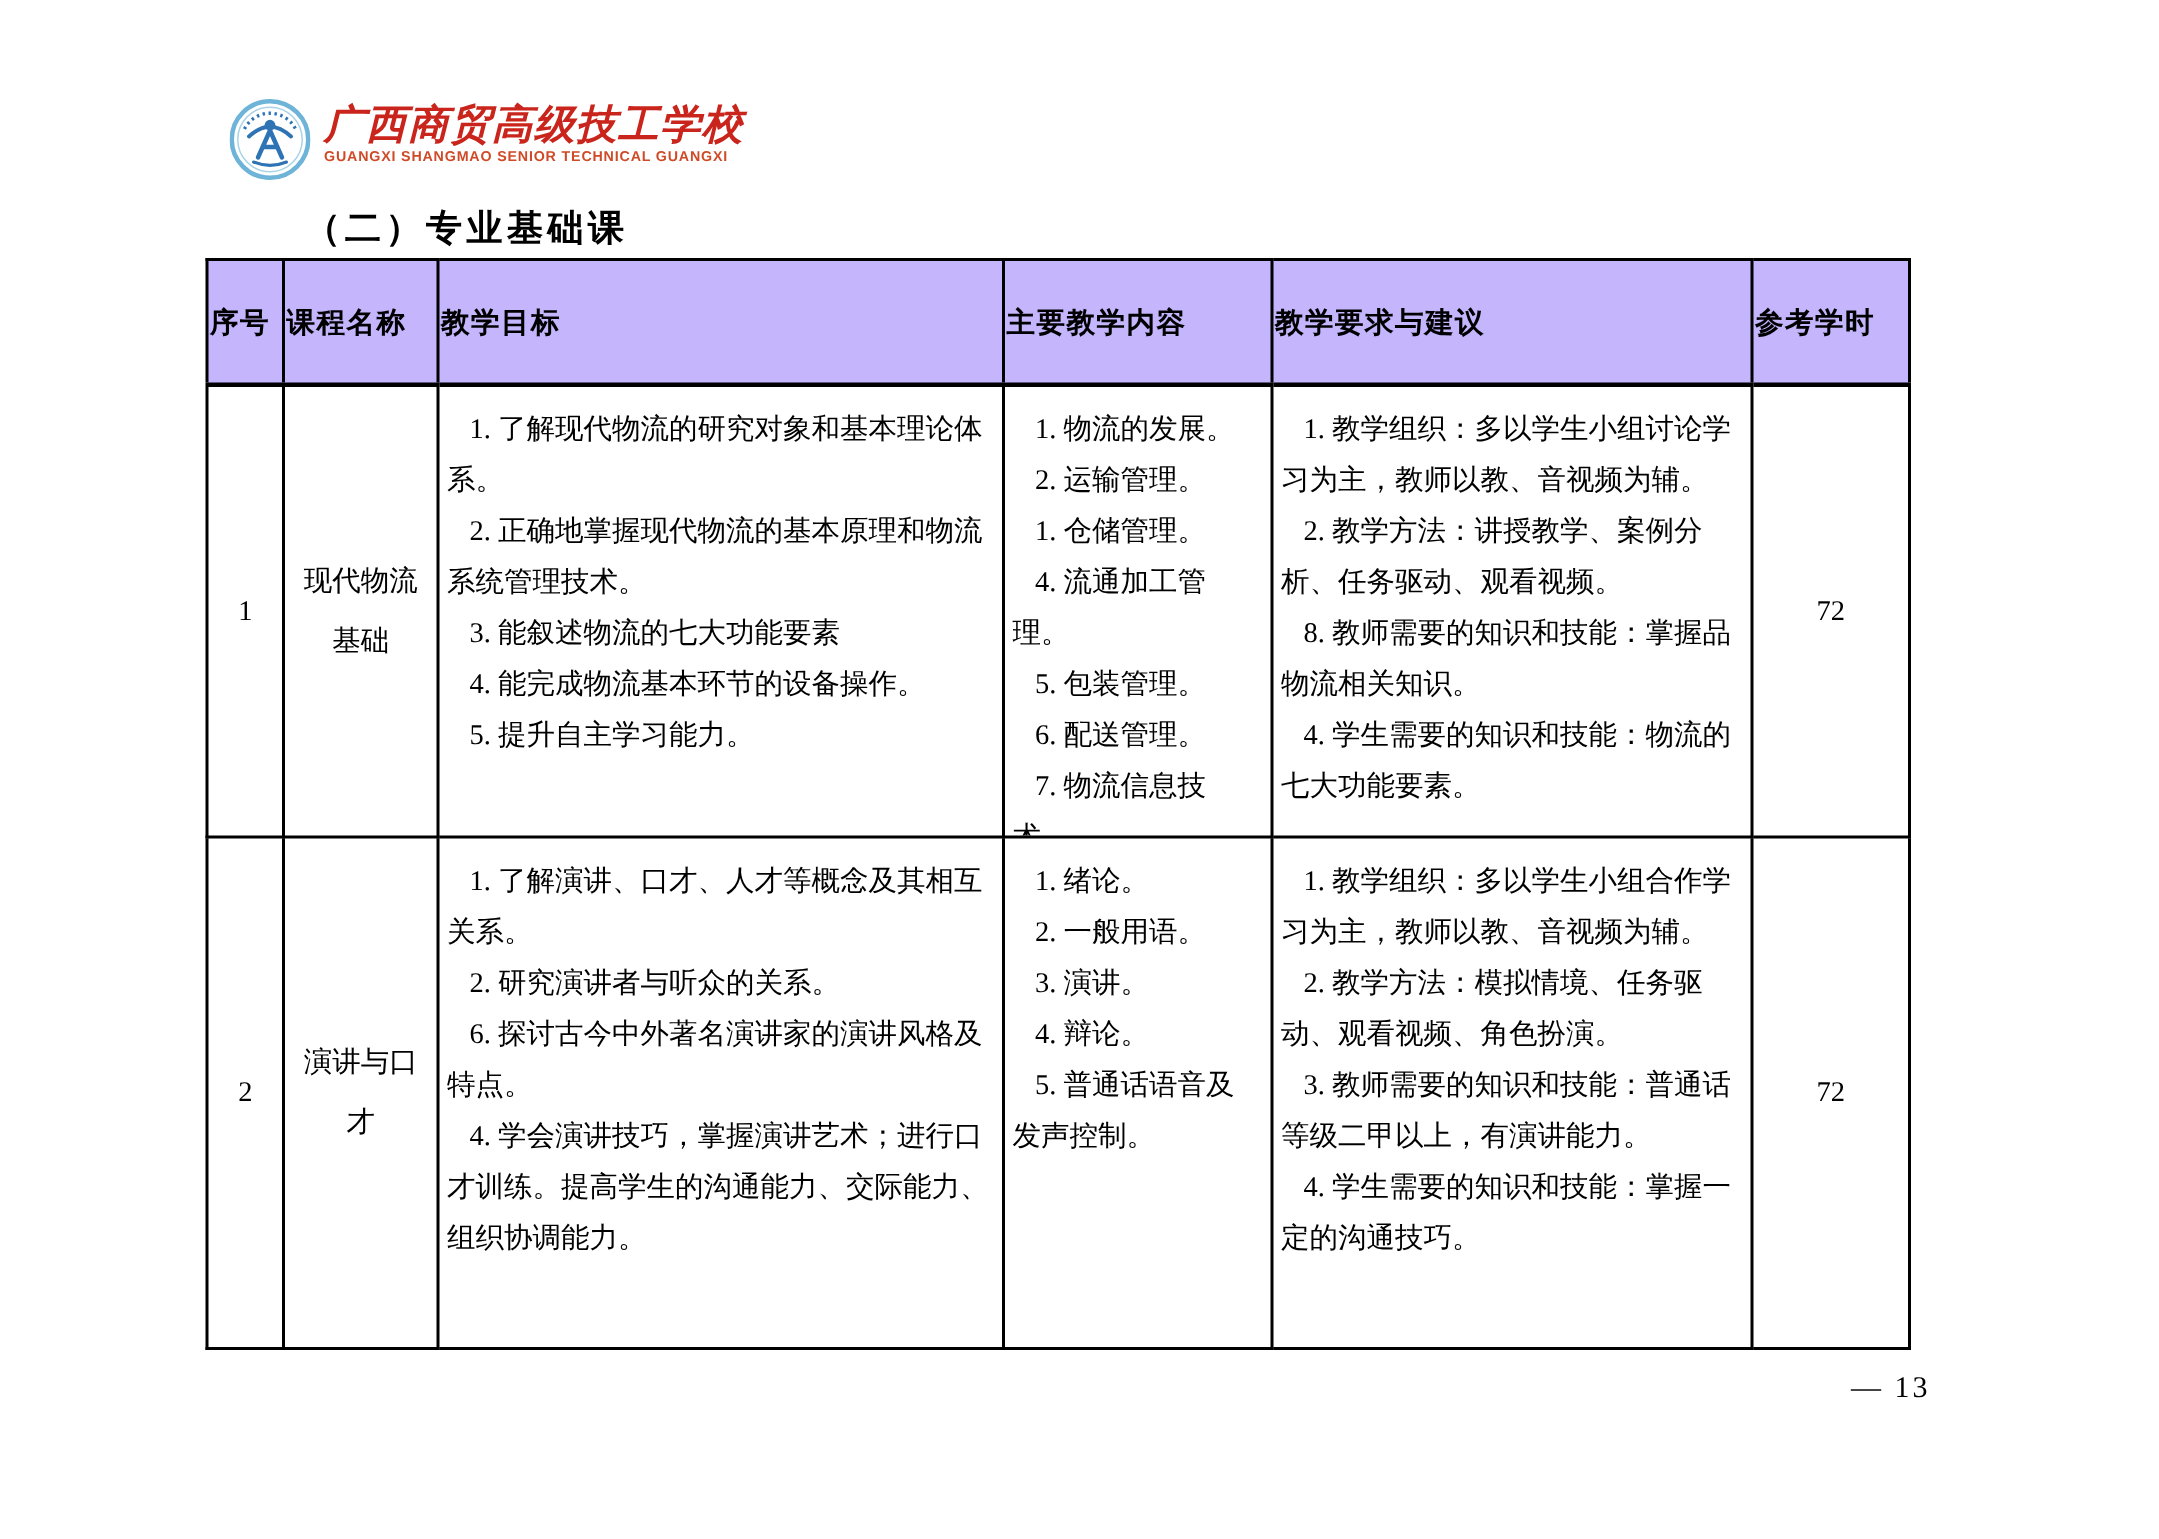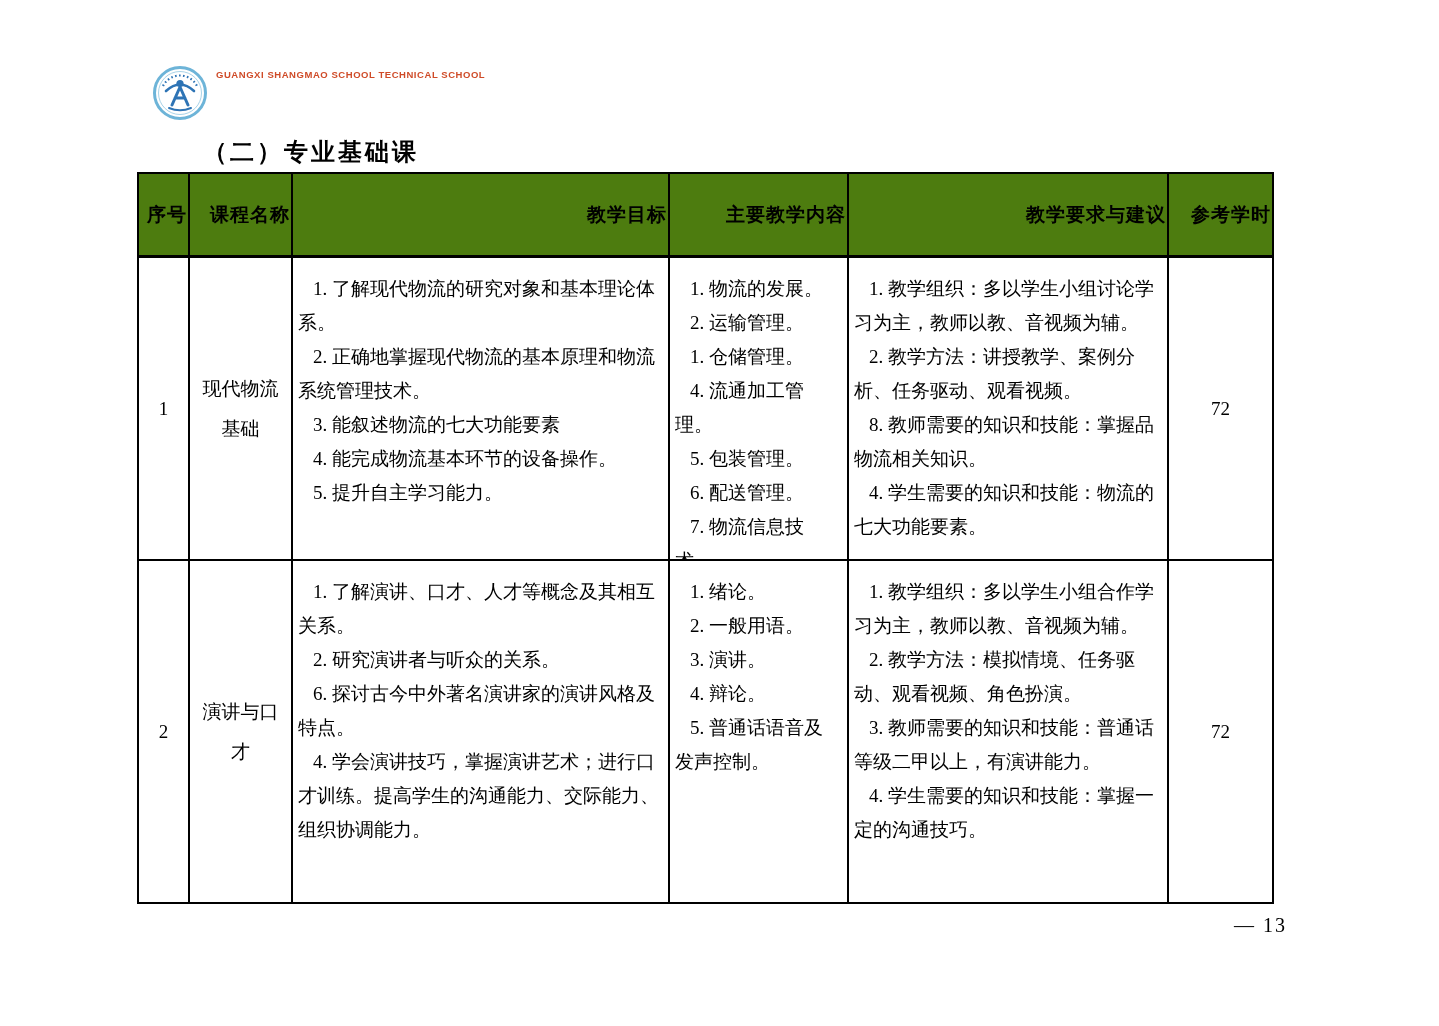--- a/index.html
+++ b/index.html
@@ -23,28 +23,28 @@
   
   .heading{
     position:absolute;left:203px;top:136px;font-size:24px;font-weight:bold;
     letter-spacing:3px;white-space:nowrap;
   }
   
   .table-wrap{position:absolute;left:137px;top:172px;}
   table{border-collapse:collapse;table-layout:fixed;width:1135px;}
   th,td{border:2px solid #000;}
   thead th{
-    background:#4d7c0f;height:79px;font-size:19px;font-weight:bold;
-    text-align:right;vertical-align:middle;letter-spacing:1px;
+    background:#c4b5fd;height:79px;font-size:19px;font-weight:bold;
+    text-align:left;vertical-align:middle;letter-spacing:1px;
     border-bottom:3px solid #000;
   }
   td{vertical-align:top;padding:0;}
   td.center{vertical-align:middle;text-align:center;font-size:19px;}
   td.course{line-height:40px;padding:0 11px;}
-  .clip{overflow:hidden;padding:14px 4px 0 5px;}
+  .clip{overflow:hidden;padding:1px 4px 0 5px;margin-top:11px;}
   tr.r1 .clip{height:287px;}
   tr.r2 .clip{height:327px;}
   .ln{font-size:19px;line-height:34px;white-space:nowrap;}
   .ln.fi{text-indent:15px;}
   
   .pageno{position:absolute;left:1234px;top:914px;font-size:20px;letter-spacing:2px;}
 </style>
 </head>
 <body>
 
@@ -54,21 +54,22 @@
     <svg class="emblem" viewBox="0 0 54 54">
       <circle cx="27" cy="27" r="25.5" fill="#ffffff" stroke="#6db4d8" stroke-width="3"></circle>
       <circle cx="27" cy="27" r="21.5" fill="none" stroke="#a8d3e8" stroke-width="1"></circle>
       <path d="M10,20 A19,19 0 0 1 44,20" fill="none" stroke="#2e74b5" stroke-width="2.2" stroke-dasharray="1.6 2.4"></path>
       <circle cx="27" cy="17.5" r="3.6" fill="#2e74b5"></circle>
       <path d="M13,25 Q27,12 41,25" fill="none" stroke="#2e74b5" stroke-width="2.6" stroke-linecap="round"></path>
       <path d="M27,21 L19,39 M27,21 L35,39 M22,32 L32,32" fill="none" stroke="#2e74b5" stroke-width="3" stroke-linecap="round"></path>
       <path d="M16,42 Q27,46.5 38,42" fill="none" stroke="#2e74b5" stroke-width="2" stroke-linecap="round"></path>
     </svg>
     <div class="logo-text">
-      <div class="logo-en">GUANGXI SHANGMAO SCHOOL TECHNICAL SCHOOL</div>
+      <div class="logo-zh">广西商贸高级技工学校</div>
+      <div class="logo-en">GUANGXI SHANGMAO SENIOR TECHNICAL GUANGXI</div>
     </div>
   </div>
 
   <div class="heading">（二）专业基础课</div>
 
   <div class="table-wrap">
     <table>
       <colgroup>
         <col style="width:51px">
           <col style="width:103px">

